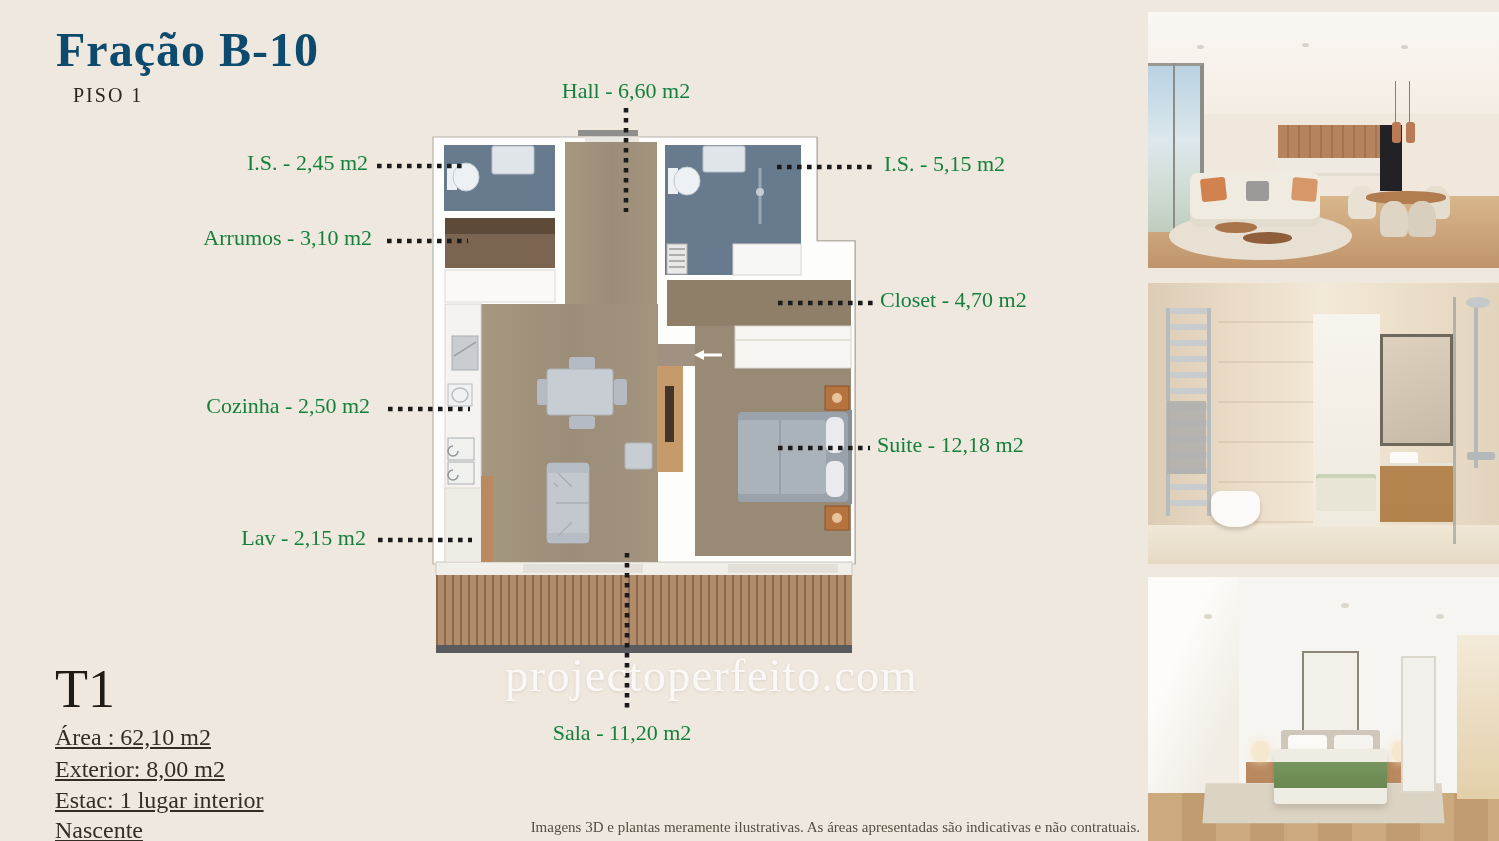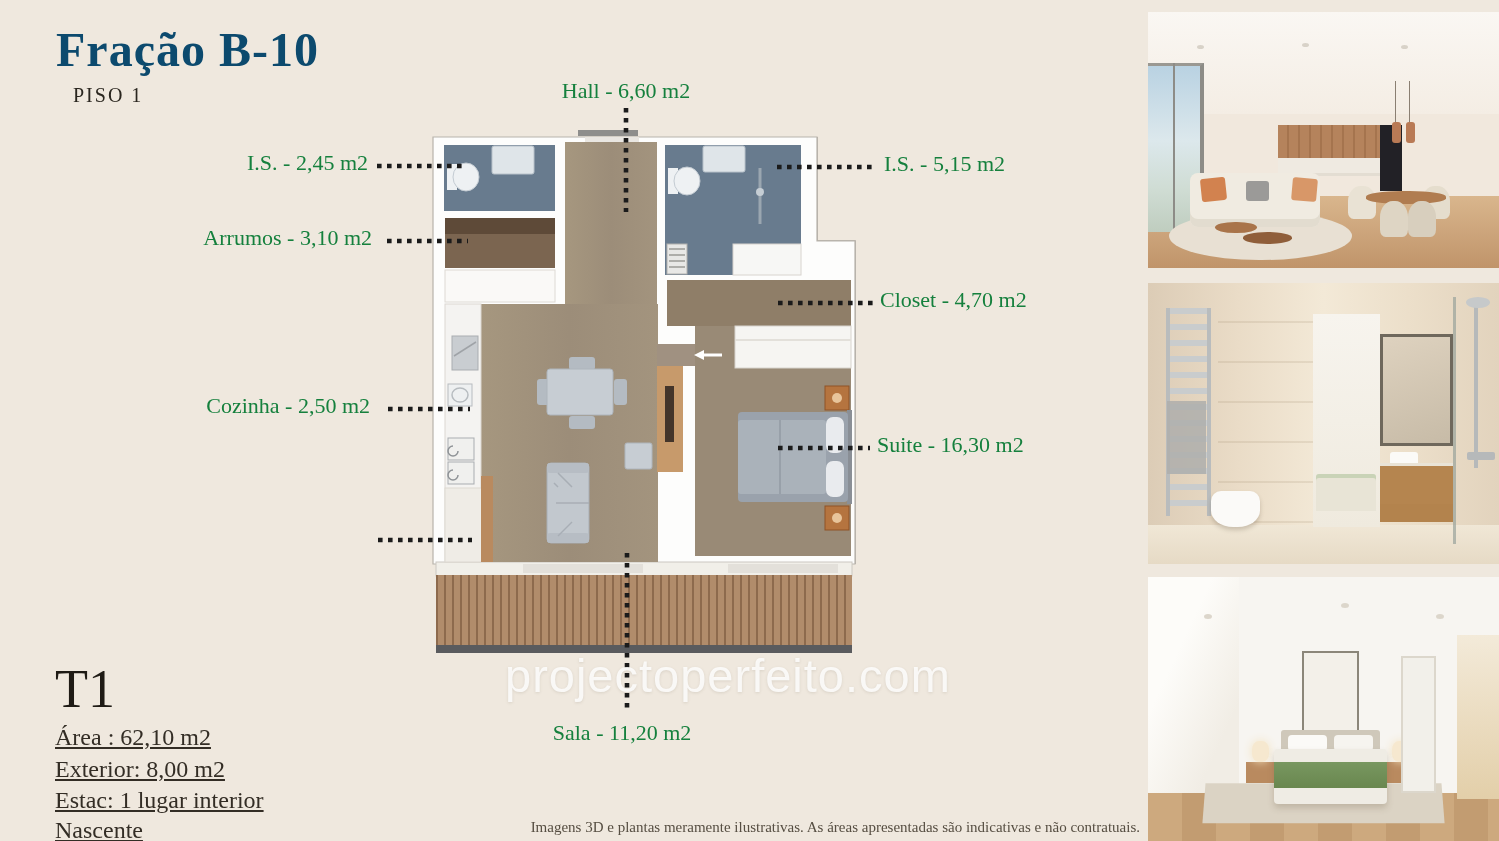--- a/index.html
+++ b/index.html
@@ -9,21 +9,21 @@
 
   
   .title { position:absolute; left:56px; top:22px; font-size:48px; color:#0c4a6e; letter-spacing:1px; }
   .subtitle { position:absolute; left:73px; top:84px; font-size:20px; color:#2a261f; letter-spacing:2px; }
   .lbl { position:absolute; font-size:22px; color:#15803d; white-space:nowrap; line-height:1; }
   .lbl.r { text-align:right; }
   .lbl.c { text-align:center; }
   .unit-typology { position:absolute; left:55px; top:658px; font-size:54px; color:#1f1b15; }
   .unit-line { position:absolute; left:55px; font-size:24px; color:#332d25;text-decoration:underline; }
   .watermark { position:absolute; left:505px; top:648px; width:500px; font-size:47px;
-               font-family:Liberation Sans, sans-serif; color:rgba(255,255,255,0.82);
+               font-family:Liberation Serif, serif; color:rgba(255,255,255,0.82);
                letter-spacing:1px; text-shadow:0 1px 3px rgba(120,110,95,0.18); }
   .disclaimer { position:absolute; left:430px; top:819px; width:710px; text-align:right;
                 font-size:15px; color:#564e42; }
 
   
   .plan { position:absolute; left:428px; top:128px; width:430px; height:530px; }
   .leaders { position:absolute; left:0; top:0; width:1499px; height:841px; pointer-events:none; }
 
   
   .photo { position:absolute; left:1148px; width:351px; overflow:hidden; background:#efe8de; }
@@ -252,23 +252,24 @@
       <line x1="778" y1="303" x2="873" y2="303"></line>
       <line x1="778" y1="448" x2="870" y2="448"></line>
       <line x1="627" y1="553" x2="627" y2="712"></line>
     </g>
   </svg>
 
   <div class="lbl c" style="left:520px; top:80px; width:212px;">Hall - 6,60 m2</div>
   <div class="lbl r" style="left:168px; top:152px; width:200px;">I.S. - 2,45 m2</div>
   <div class="lbl r" style="left:132px; top:227px; width:240px;">Arrumos - 3,10 m2</div>
   <div class="lbl r" style="left:130px; top:395px; width:240px;">Cozinha - 2,50 m2</div>
+  <div class="lbl r" style="left:166px; top:527px; width:200px;">Lav - 2,15 m2</div>
   <div class="lbl" style="left:884px; top:153px;">I.S. - 5,15 m2</div>
   <div class="lbl" style="left:880px; top:289px;">Closet - 4,70 m2</div>
-  <div class="lbl" style="left:877px; top:434px;">Suite - 16,30 m2</div>
+  <div class="lbl" style="left:877px; top:434px;">Suite - 12,18 m2</div>
   <div class="lbl c" style="left:516px; top:722px; width:212px;">Sala - 11,20 m2</div>
 
   <div class="watermark">projectoperfeito.com</div>
 
   <div class="unit-typology">T1</div>
   <div class="unit-line" style="top:724px;">Área : 62,10 m2</div>
   <div class="unit-line" style="top:756px;">Exterior: 8,00 m2</div>
   <div class="unit-line" style="top:787px;">Estac: 1 lugar interior</div>
   <div class="unit-line" style="top:817px;">Nascente</div>
 

